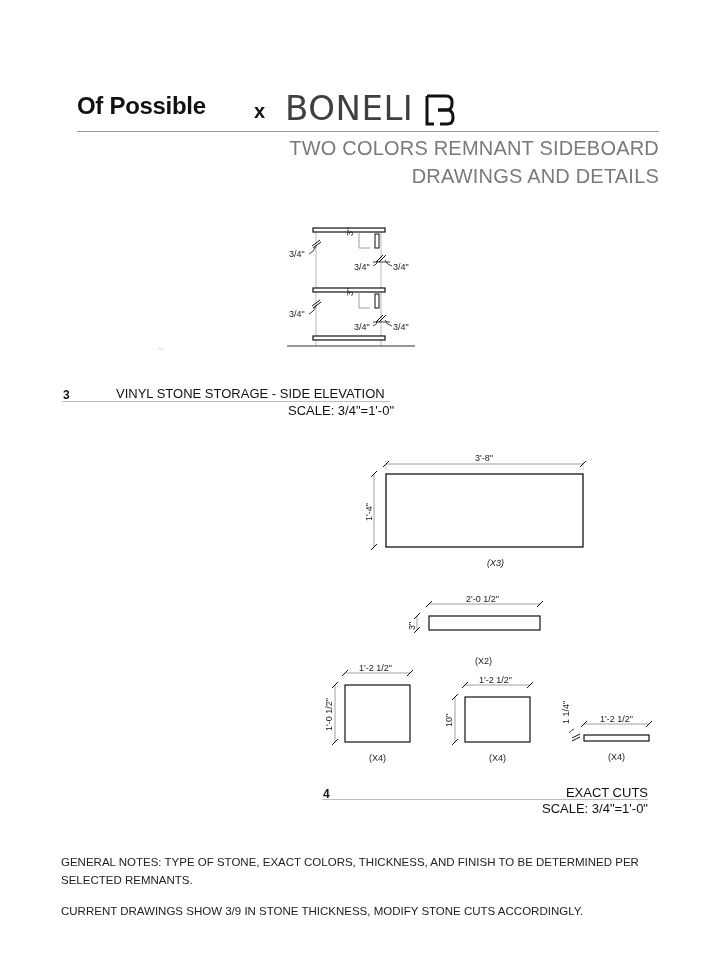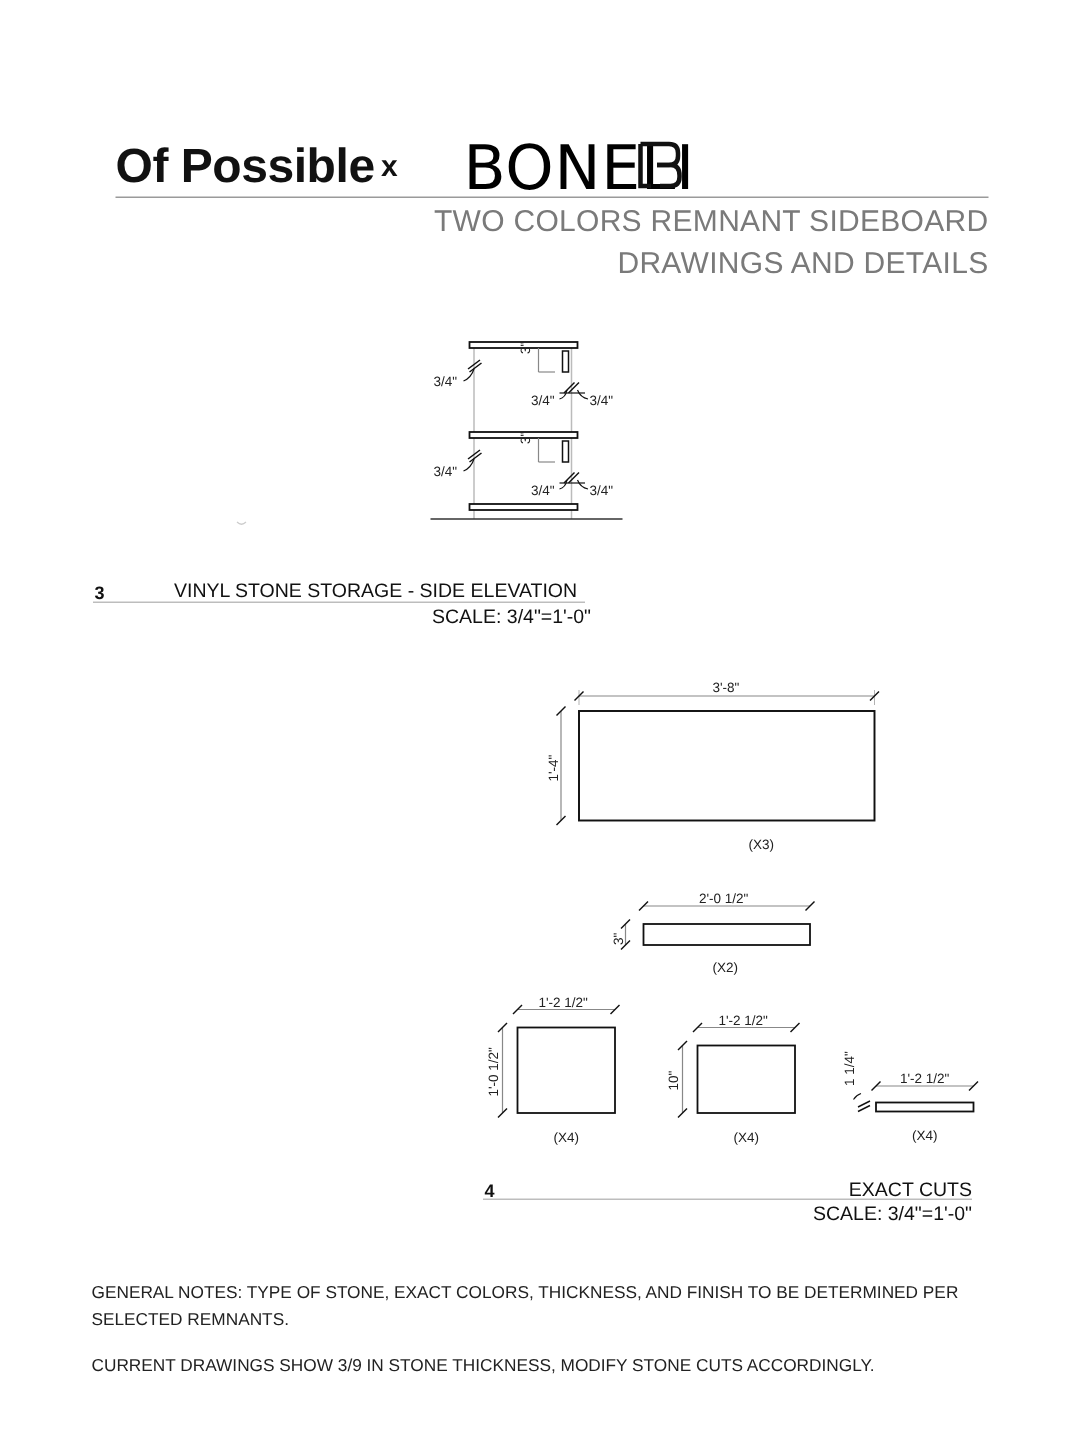--- a/index.html
+++ b/index.html
@@ -1,20 +1,20 @@
 <!DOCTYPE html>
 <html><head>
 <meta charset="utf-8">
 <style>
   html, body { margin:0; padding:0; background:#ffffff; }
   body { width:720px; height:960px; position:relative; overflow:hidden; font-family:"Liberation Sans", sans-serif; color:#111; }
   .abs { position:absolute; }
-  .brand-left { left:77px; top:92px; font-size:32px; font-weight:bold; letter-spacing:-0.3px; color:#111; }
+  .brand-left { left:77px; top:92px; font-size:24px; font-weight:bold; letter-spacing:-0.3px; color:#111; }
   .brand-x { left:254px; top:100px; font-size:20px; font-weight:bold; color:#111; }
-  .brand-right { left:285px; top:88px; font-size:41px; font-weight:normal; letter-spacing:0.5px; color:#000000; font-family:"DejaVu Sans", sans-serif;margin-left:24px; }
+  .brand-right { left:285px; top:88px; font-size:34px; font-weight:normal; letter-spacing:0.5px; color:#404040; font-family:"DejaVu Sans", sans-serif; }
   .header-rule { left:77px; top:131px; width:582px; height:1px; background:#9a9a9a; }
   .title1 { right:61px; top:137px; font-size:20px; color:#7a7a7a; letter-spacing:0.2px; text-align:right; white-space:nowrap; }
   .title2 { right:61px; top:165px; font-size:20px; color:#7a7a7a; letter-spacing:0.2px; text-align:center; white-space:nowrap; }
   .dimtxt { font-size:9px; color:#222; white-space:nowrap; }
   .caption-num { font-size:12px; font-weight:bold; color:#111; }
   .caption-title { font-size:13px; color:#111; white-space:nowrap; }
   .caption-scale { font-size:13px; color:#111; white-space:nowrap; }
   .caption-rule { height:1px; background:#bdbdbd; }
   .notes { left:61px; font-size:11.5px; color:#222; line-height:18px; width:600px; }
   svg { position:absolute; left:0; top:0; }
@@ -127,25 +127,25 @@
   <rect x="584" y="735" width="65" height="6" fill="#fff" stroke="#111" stroke-width="1.2"></rect>
   <line x1="584" y1="724" x2="649" y2="724" stroke="#888" stroke-width="0.8"></line>
   <line x1="581" y1="727" x2="587" y2="721" stroke="#111" stroke-width="1"></line>
   <line x1="646" y1="727" x2="652" y2="721" stroke="#111" stroke-width="1"></line>
   <line x1="572" y1="738" x2="580" y2="734" stroke="#111" stroke-width="1"></line>
   <line x1="572" y1="741" x2="580" y2="737" stroke="#111" stroke-width="1"></line>
   <path d="M569 733 Q571 730 574 729" fill="none" stroke="#111" stroke-width="0.8"></path>
 </svg>
 <div class="abs dimtxt" style="left:475px;top:453px;">3'-8"</div>
 <div class="abs dimtxt" style="left:364px;top:521px;transform:rotate(-90deg);transform-origin:left top;">1'-4"</div>
-<div class="abs dimtxt" style="left:499px;top:558px;">(X3)</div>
+<div class="abs dimtxt" style="left:487px;top:558px;font-style:italic;">(X3)</div>
 
 <div class="abs dimtxt" style="left:466px;top:594px;">2'-0 1/2"</div>
 <div class="abs dimtxt" style="left:407px;top:630px;transform:rotate(-90deg);transform-origin:left top;">3"</div>
-<div class="abs dimtxt" style="left:475px;top:640px;">(X2)</div>
+<div class="abs dimtxt" style="left:475px;top:656px;">(X2)</div>
 
 <div class="abs dimtxt" style="left:359px;top:663px;">1'-2 1/2"</div>
 <div class="abs dimtxt" style="left:324px;top:731px;transform:rotate(-90deg);transform-origin:left top;">1'-0 1/2"</div>
 <div class="abs dimtxt" style="left:369px;top:753px;">(X4)</div>
 
 <div class="abs dimtxt" style="left:479px;top:675px;">1'-2 1/2"</div>
 <div class="abs dimtxt" style="left:444px;top:727px;transform:rotate(-90deg);transform-origin:left top;">10"</div>
 <div class="abs dimtxt" style="left:489px;top:753px;">(X4)</div>
 
 <div class="abs dimtxt" style="left:600px;top:714px;">1'-2 1/2"</div>

